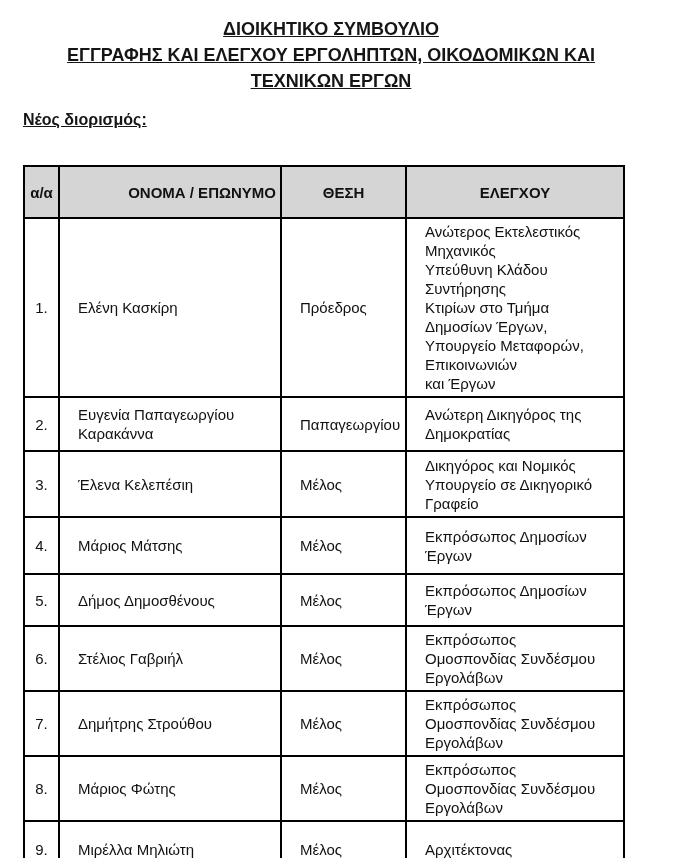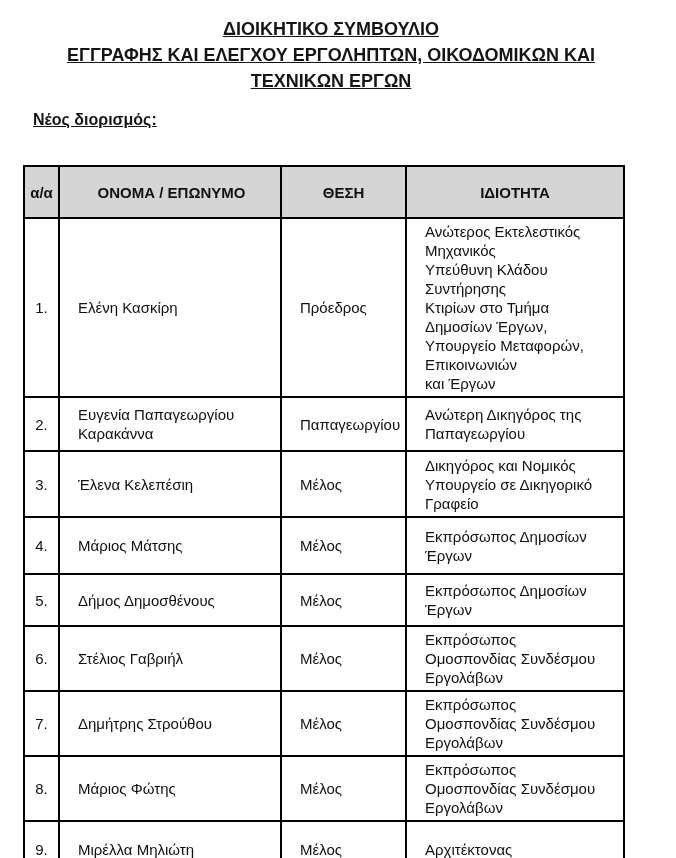--- a/index.html
+++ b/index.html
@@ -37,21 +37,20 @@
     white-space: pre-line;
     color: #151515;
   }
   .section-label {
     margin-top: 16px;
     font-size: 16px;
     line-height: 19px;
     font-weight: bold;
     text-decoration: underline;
     color: #151515;
-    margin-left: 10px;
   }
   table.board {
     margin-top: 36px;
     width: 600px;
     border-collapse: collapse;
     table-layout: fixed;
   }
   table.board th,
   table.board td {
     border: 2px solid #000000;
@@ -60,21 +59,21 @@
     vertical-align: middle;
     overflow: hidden;
   }
   table.board th {
     background: #d5d5d5;
     font-weight: bold;
     text-align: center;
     padding: 2px 4px;
   }
   table.board th.h-name {
-    text-align: center;
+    text-align: right;
     padding-left: 7px;
   }
   td.cell-num {
     text-align: center;
     padding: 2px 2px;
   }
   td.cell-name,
   td.cell-pos,
   td.cell-cap {
     text-align: left;
@@ -99,21 +98,21 @@
         <col style="width:35px">
         <col style="width:222px">
         <col style="width:125px">
         <col style="width:218px">
       </colgroup>
       <thead>
         <tr style="height:52px">
           <th class="h-num">α/α</th>
           <th class="h-name">ΟΝΟΜΑ / ΕΠΩΝΥΜΟ</th>
           <th class="h-pos">ΘΕΣΗ</th>
-          <th class="h-cap">ΙΔΙΟΤΗΤΑ</th>
+          <th class="h-cap">ΕΛΕΓΧΟΥ</th>
         </tr>
       </thead>
       <tbody>
         <tr style="height:178px">
           <td class="cell-num">1.</td>
           <td class="cell-name">Ελένη Κασκίρη</td>
           <td class="cell-pos">Πρόεδρος</td>
           <td class="cell-cap">Ανώτερος Εκτελεστικός
 Μηχανικός
 Υπεύθυνη Κλάδου
@@ -123,21 +122,21 @@
 Υπουργείο Μεταφορών,
 Επικοινωνιών
 και Έργων</td>
         </tr>
         <tr style="height:54px">
           <td class="cell-num">2.</td>
           <td class="cell-name">Ευγενία Παπαγεωργίου
 Καρακάννα</td>
           <td class="cell-pos">Παπαγεωργίου</td>
           <td class="cell-cap">Ανώτερη Δικηγόρος της
-Παπαγεωργίου</td>
+Δημοκρατίας</td>
         </tr>
         <tr style="height:66px">
           <td class="cell-num">3.</td>
           <td class="cell-name">Έλενα Κελεπέσιη</td>
           <td class="cell-pos">Μέλος</td>
           <td class="cell-cap">Δικηγόρος και Νομικός
 Υπουργείο σε Δικηγορικό
 Γραφείο</td>
         </tr>
         <tr style="height:57px">

